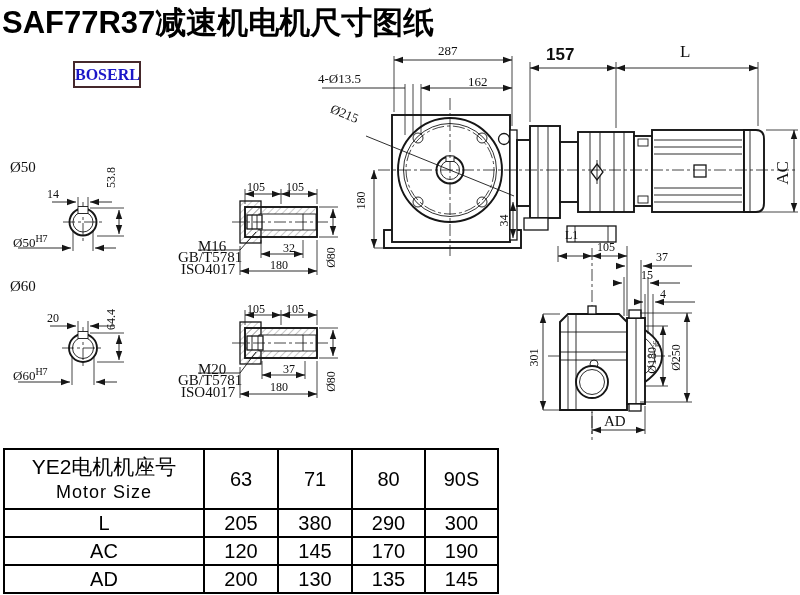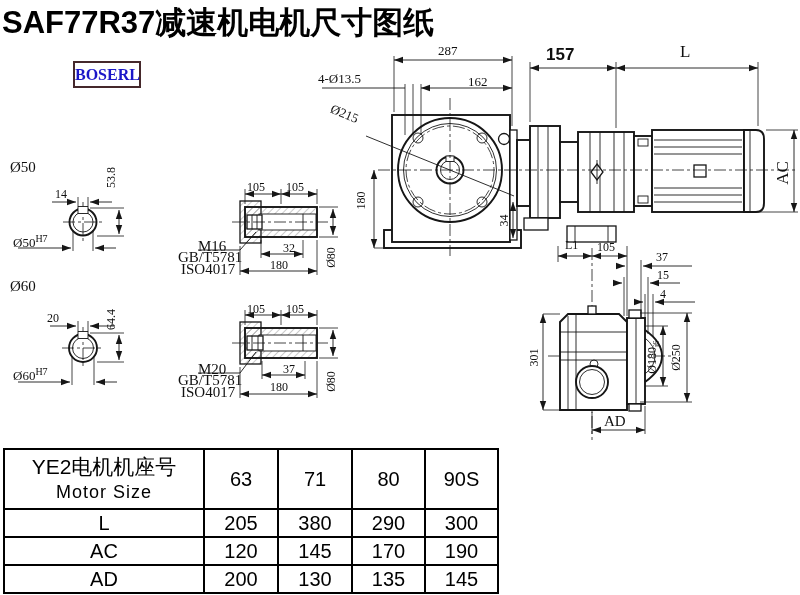--- a/index.html
+++ b/index.html
@@ -273,21 +273,21 @@
   <span class="lbl f13" style="left:468px;top:74px">162</span>
   <span class="lbl bold-sans" style="left:546px;top:45px">157</span>
   <span class="lbl f17" style="left:680px;top:42px">L</span>
   <span class="lbl f13" style="left:318px;top:71px">4-Ø13.5</span>
   <span class="lbl f13" style="left:330px;top:106px;transform:rotate(22deg)">Ø215</span>
   <span class="lbl rot" style="left:348px;top:193px;width:26px">180</span>
   <span class="lbl rot" style="left:495px;top:213px;width:18px">34</span>
   <span class="lbl rot f17" style="left:768px;top:163px;width:30px">AC</span>
 
   <span class="lbl f15" style="left:10px;top:159px">Ø50</span>
-  <span class="lbl" style="left:55px;top:187px">14</span>
+  <span class="lbl" style="left:47px;top:187px">14</span>
   <span class="lbl rot" style="left:96px;top:170px;width:30px">53.8</span>
   <span class="lbl f13" style="left:13px;top:233px"><span>Ø50</span><sup>H7</sup></span>
 
   <span class="lbl f15" style="left:10px;top:278px">Ø60</span>
   <span class="lbl" style="left:47px;top:311px">20</span>
   <span class="lbl rot" style="left:96px;top:312px;width:30px">64.4</span>
   <span class="lbl f13" style="left:13px;top:366px"><span>Ø60</span><sup>H7</sup></span>
 
   <span class="lbl" style="left:247px;top:180px">105</span>
   <span class="lbl" style="left:286px;top:180px">105</span>
@@ -300,24 +300,24 @@
 
   <span class="lbl" style="left:247px;top:302px">105</span>
   <span class="lbl" style="left:286px;top:302px">105</span>
   <span class="lbl f11" style="left:198px;top:361px">M20</span>
   <span class="lbl f11" style="left:178px;top:372px">GB/T5781</span>
   <span class="lbl f11" style="left:181px;top:384px">ISO4017</span>
   <span class="lbl" style="left:283px;top:362px">37</span>
   <span class="lbl" style="left:270px;top:380px">180</span>
   <span class="lbl rot" style="left:318px;top:374px;width:26px">Ø80</span>
 
-  <span class="lbl" style="left:565px;top:238px">L1</span>
+  <span class="lbl" style="left:565px;top:228px">L1</span>
   <span class="lbl" style="left:597px;top:240px">105</span>
   <span class="lbl" style="left:656px;top:250px">37</span>
-  <span class="lbl" style="left:657px;top:268px">15</span>
+  <span class="lbl" style="left:641px;top:268px">15</span>
   <span class="lbl" style="left:660px;top:287px">4</span>
   <span class="lbl rot" style="left:522px;top:350px;width:24px">301</span>
   <span class="lbl rot" style="left:633px;top:349px;width:40px"><span>Ø180</span><sub>j6</sub></span>
   <span class="lbl rot" style="left:659px;top:350px;width:34px">Ø250</span>
   <span class="lbl f15" style="left:604px;top:413px">AD</span>
 
   <table class="dims">
     <colgroup>
         <col style="width:200px">
         <col style="width:74px">

